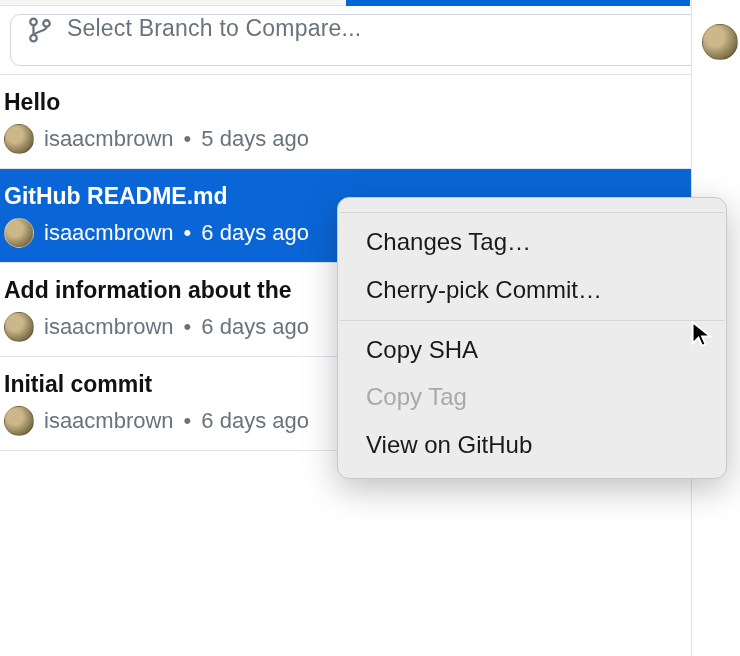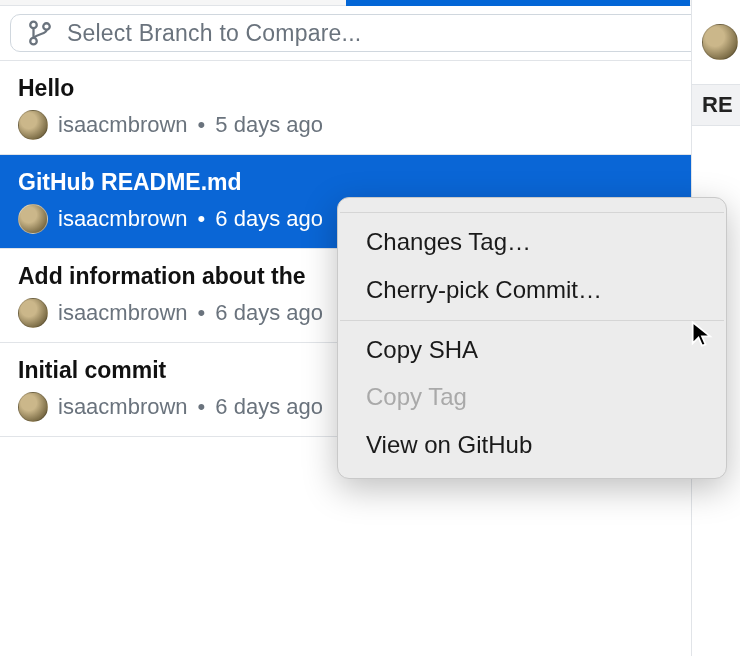--- a/index.html
+++ b/index.html
@@ -4,27 +4,27 @@
 <style>
   * { box-sizing: border-box; margin: 0; padding: 0; }
   html, body { width: 740px; height: 656px; font-family: -apple-system, BlinkMacSystemFont, "Segoe UI", Helvetica, Arial, sans-serif; background: #fff; overflow: hidden; }
   .app { position: relative; width: 740px; height: 656px; }
 
   
   .tab-strip { height: 6px; background: #f6f6f6; border-bottom: 1px solid #e1e4e8; display: flex; }
   .tab-active-marker { margin-left: 346px; width: 344px; height: 6px; background: #0366d6; }
 
   
-  .branch-select { margin: 8px 10px; height: 38px; border: 1px solid #d0d7de; border-radius: 10px; display: flex; align-items: center; padding: 0 16px; gap: 14px; background: #fff; }
+  .branch-select { margin: 8px 10px; height: 52px; border: 1px solid #d0d7de; border-radius: 10px; display: flex; padding: 0 16px; gap: 14px; background: #fff; }
   .branch-select .placeholder { color: #6a737d; font-size: 23px; letter-spacing: 0.2px; }
   .branch-icon svg { display: block; }
 
   
   .commit-list { border-top: 1px solid #e1e4e8; }
-  .commit { padding: 14px 18px 14px 18px; border-bottom: 1px solid #e1e4e8; }
+  .commit { padding: 14px 18px 14px 4px; border-bottom: 1px solid #e1e4e8; }
   .commit-title { font-size: 23px; font-weight: 700; color: #111; margin-bottom: 8px; }
   .commit-meta { display: flex; align-items: center; gap: 10px; font-size: 22px; color: #6a737d; }
   .avatar { width: 30px; height: 30px; border-radius: 50%; background: radial-gradient(circle at 35% 35%, #cbb78a 0 30%, #7a6b45 75%, #4a4028 100%); border: 1px solid rgba(0,0,0,0.15); flex-shrink: 0; }
   .commit.selected { background: #0a66d6; color: #fff; }
   .commit.selected .commit-title { color: #fff; }
   .commit.selected .commit-meta { color: #fff; }
   .commit.selected .avatar { border-color: rgba(255,255,255,0.4); }
   .dot { }
 
   
@@ -101,23 +101,20 @@
         <span class="avatar"></span>
         <span>isaacmbrown</span>
         <span class="dot">•</span>
         <span>6 days ago</span>
       </div>
     </div>
   </div>
 
   <div class="right-pane">
     <div class="right-avatar"></div>
-    <div class="right-box">
-      <span>RE</span>
-    </div>
   </div>
 
   <div class="context-menu">
     <div class="menu-sep"></div>
     <div class="menu-item">Changes Tag…</div>
     <div class="menu-item">Cherry-pick Commit…</div>
     <div class="menu-sep"></div>
     <div class="menu-item">Copy SHA</div>
     <div class="menu-item disabled">Copy Tag</div>
     <div class="menu-item">View on GitHub</div>

